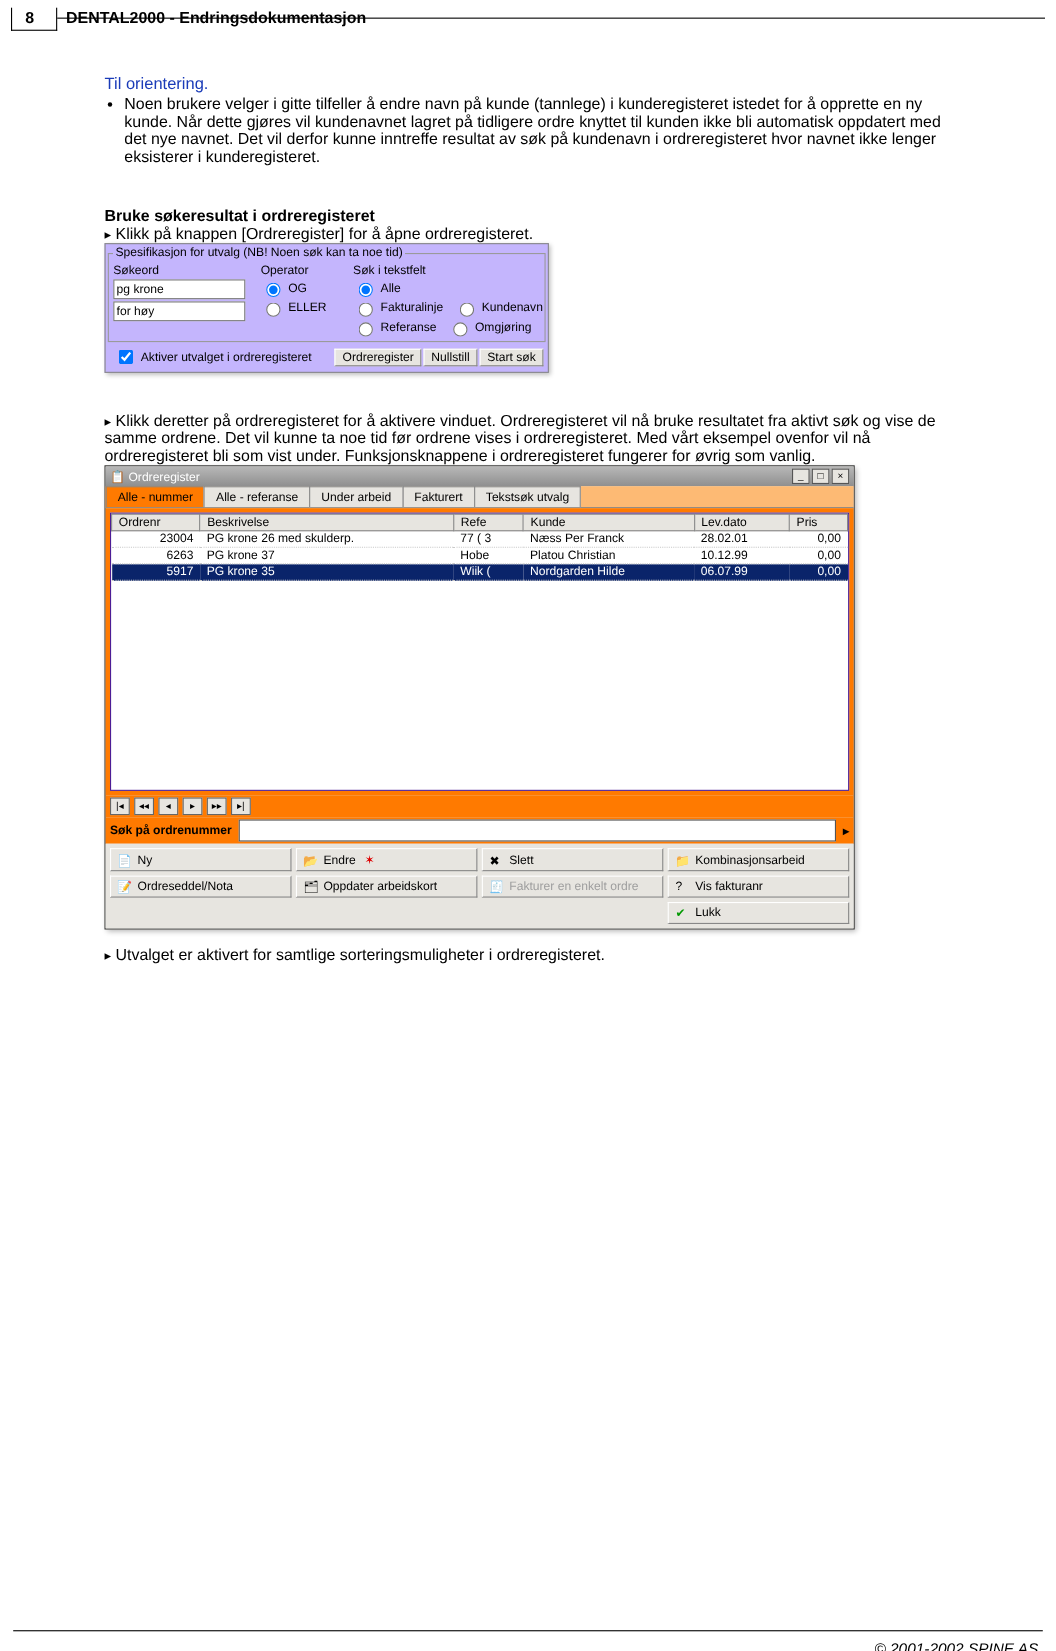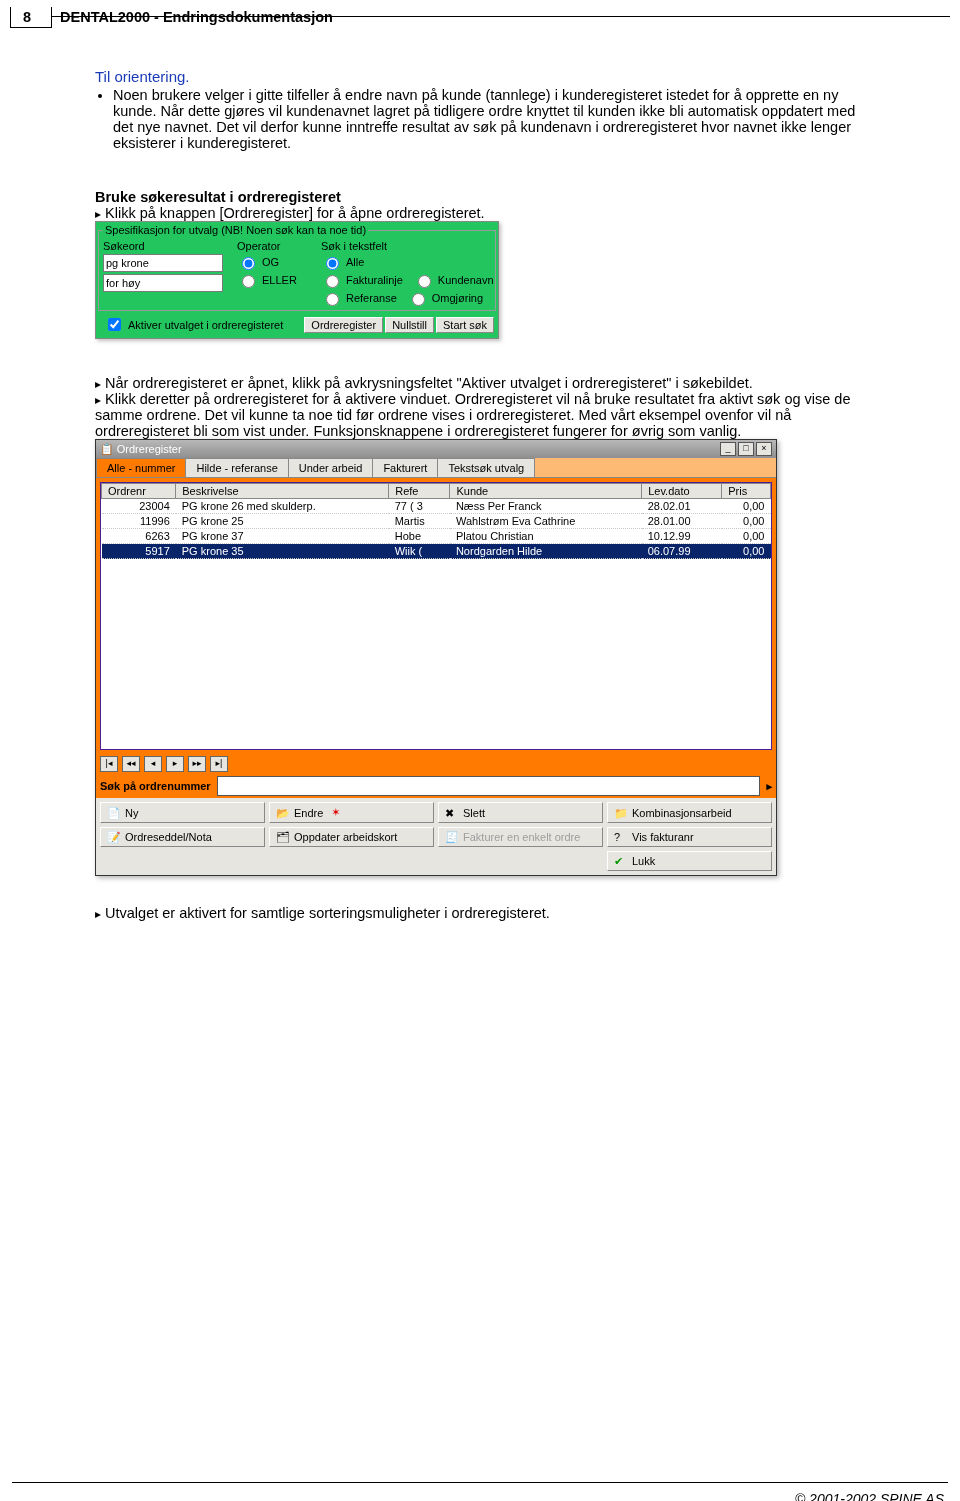--- a/index.html
+++ b/index.html
@@ -38,21 +38,21 @@
   .orient-hdr { color: #1a3bb8; font-size: 15px; margin-bottom: 2px; }
   ul.bullets { margin: 0 0 20px 0; padding-left: 18px; }
   ul.bullets li { margin-bottom: 0; }
   .bold { font-weight: bold; }
   .tri-line::before { content: "▸"; font-size: 12px; margin-right: 4px; }
   .spacer { height: 18px; }
 
   
   .scr {
     display: inline-block;
-    background: #22c55e;
+    background: #c4b5fd;
     border: 1px solid #888;
     font-family: Tahoma, Arial, sans-serif;
     font-size: 11px;
     color: #000;
     box-shadow: 2px 2px 4px rgba(0,0,0,.25);
   }
   .scr fieldset {
     border: 1px solid #9a9a9a;
     margin: 2px;
     padding: 4px;
@@ -84,21 +84,21 @@
   
   .win {
     display: inline-block;
     background: #e7e5e0;
     border: 1px solid #333;
     font-family: Tahoma, Arial, sans-serif;
     font-size: 11px;
     color: #000;
     width: 680px;
     box-shadow: 2px 2px 5px rgba(0,0,0,.3);
-    margin-bottom: 29px;
+    margin-bottom: 16px;
   }
   .win-titlebar {
     display: flex;
     justify-content: space-between;
     align-items: center;
     background: linear-gradient(#b8b8b8,#8f8f8f);
     color: #fff;
     padding: 2px 4px;
     font-size: 11px;
   }
@@ -283,36 +283,35 @@
         <div style="flex:1"></div>
         <span class="btn">Ordreregister</span>
         <span class="btn">Nullstill</span>
         <span class="btn">Start søk</span>
       </div>
     </div>
 
     <div class="spacer"></div>
     <div class="spacer"></div>
 
-    <div class="tri-line">Når ordreregisteret er åpnet, klikk på avkrysningsfeltet "Aktiver utvalget i ordreregisteret" i søkebildet.</div>
     <div class="tri-line">Klikk deretter på ordreregisteret for å aktivere vinduet. Ordreregisteret vil nå bruke resultatet fra aktivt søk og vise de samme ordrene. Det vil kunne ta noe tid før ordrene vises i ordreregisteret. Med vårt eksempel ovenfor vil nå ordreregisteret bli som vist under. Funksjonsknappene i ordreregisteret fungerer for øvrig som vanlig.</div>
 
     
     <div class="win">
       <div class="win-titlebar">
         <span><span>📋</span> <span>Ordreregister</span></span>
         <span class="ctrls">
           <span class="ctrl">_</span>
           <span class="ctrl">□</span>
           <span class="ctrl">×</span>
         </span>
       </div>
       <div class="tabs-row" id="tabs-row">
           <div class="tab active">Alle - nummer</div>
-          <div class="tab">Hilde - referanse</div>
+          <div class="tab">Alle - referanse</div>
           <div class="tab">Under arbeid</div>
           <div class="tab">Fakturert</div>
           <div class="tab">Tekstsøk utvalg</div>
         </div>
       <div class="grid-wrap">
         <div class="grid-inner">
           <table class="grid">
             <thead>
                 <tr id="grid-head">
                   <th>Ordrenr</th>
@@ -326,28 +325,20 @@
             <tbody id="grid-body">
                 <tr>
                   <td style="text-align: right;">23004</td>
                   <td>PG krone 26 med skulderp.</td>
                   <td>77 ( 3</td>
                   <td>Næss Per Franck</td>
                   <td>28.02.01</td>
                   <td style="text-align: right;">0,00</td>
                 </tr>
                 <tr>
-                  <td style="text-align: right;">11996</td>
-                  <td>PG krone  25</td>
-                  <td>Martis</td>
-                  <td>Wahlstrøm Eva Cathrine</td>
-                  <td>28.01.00</td>
-                  <td style="text-align: right;">0,00</td>
-                </tr>
-                <tr>
                   <td style="text-align: right;">6263</td>
                   <td>PG krone  37</td>
                   <td>Hobe</td>
                   <td>Platou Christian</td>
                   <td>10.12.99</td>
                   <td style="text-align: right;">0,00</td>
                 </tr>
                 <tr class="sel">
                   <td style="text-align: right;">5917</td>
                   <td>PG krone 35</td>

